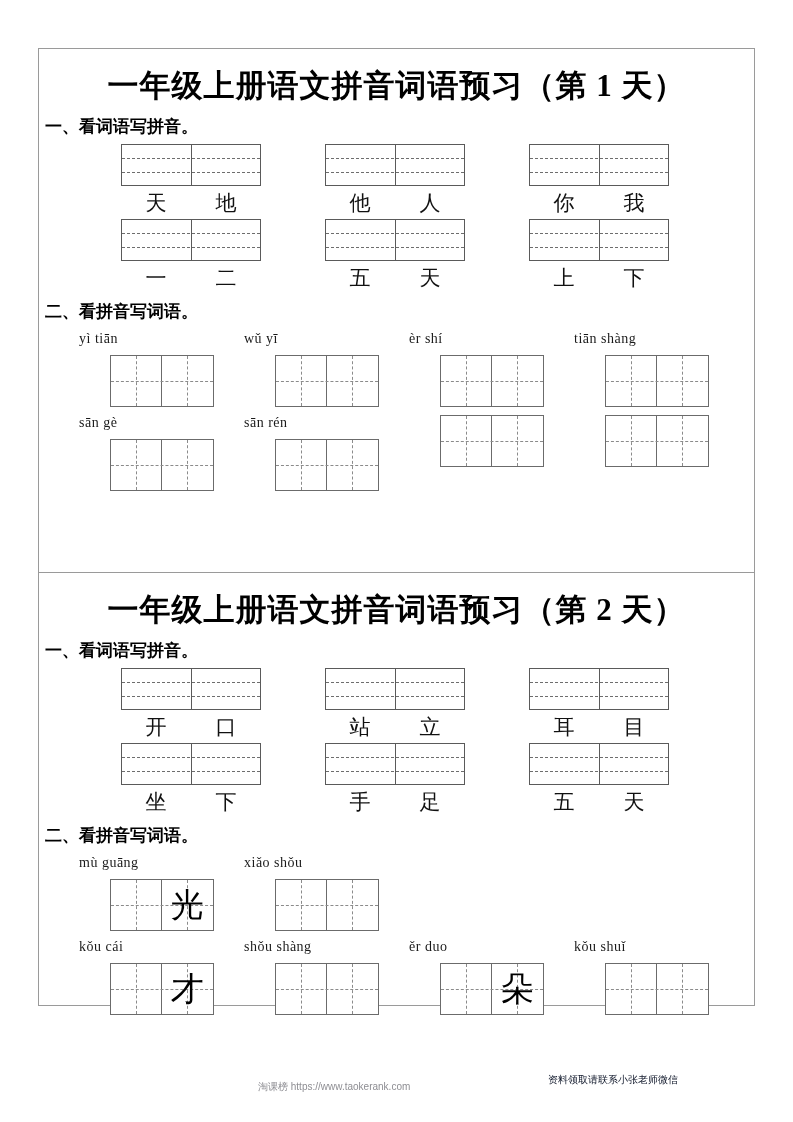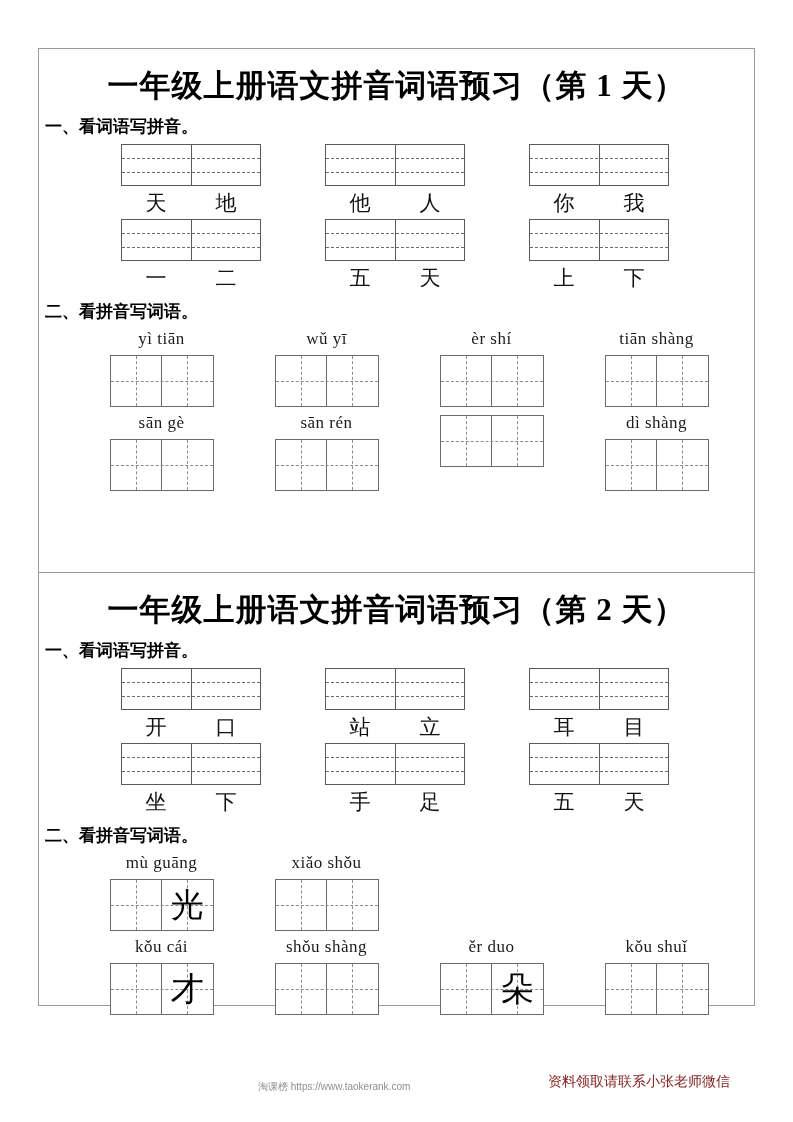--- a/index.html
+++ b/index.html
@@ -106,23 +106,23 @@
   .s2-row {
     display: flex;
     padding-left: 40px;
     margin-bottom: 4px;
   }
   .s2-item {
     width: 165px;
     margin-right: 0;
   }
   .s2-pinyin {
-    text-align: center;
+    text-align: left;
     font-family: "Liberation Serif", "DejaVu Serif", serif;
-    font-size: 17px;
+    font-size: 14px;
     letter-spacing: 0.5px;
     color: #1a1a1a;
     height: 24px;
     line-height: 24px;
     white-space: nowrap;
   }
   .tianzige {
     position: relative;
     width: 104px;
     height: 52px;
@@ -174,22 +174,22 @@
     font-family: "Liberation Sans", "DejaVu Sans", sans-serif;
     font-size: 10px;
     color: #8e8e93;
     white-space: nowrap;
   }
   .watermark-faint {
     position: absolute;
     left: 548px;
     top: 1073px;
     font-family: "Liberation Sans", "DejaVu Sans", sans-serif;
-    font-size: 14px;
-    color: #7f1d1d;
+    font-size: 10px;
+    color: #0f172a;
     white-space: nowrap;
   }
 </style>
 </head>
 <body>
 
 <div class="worksheet" id="worksheet-1">
 
   <div class="ws-title">一年级上册语文拼音词语预习（第 1 天）</div>
 
@@ -367,21 +367,20 @@
               <div class="tz-char"></div>
             </div>
           <div class="tz-cell">
               <div class="vmid"></div>
               <div class="tz-char"></div>
             </div>
           <div class="hmid"></div>
         </div>
       </div>
       <div class="s2-item">
-        <div class="s2-pinyin">dì shàng</div>
         <div class="tianzige">
           <div class="tz-cell">
               <div class="vmid"></div>
               <div class="tz-char"></div>
             </div>
           <div class="tz-cell">
               <div class="vmid"></div>
               <div class="tz-char"></div>
             </div>
           <div class="hmid"></div>

